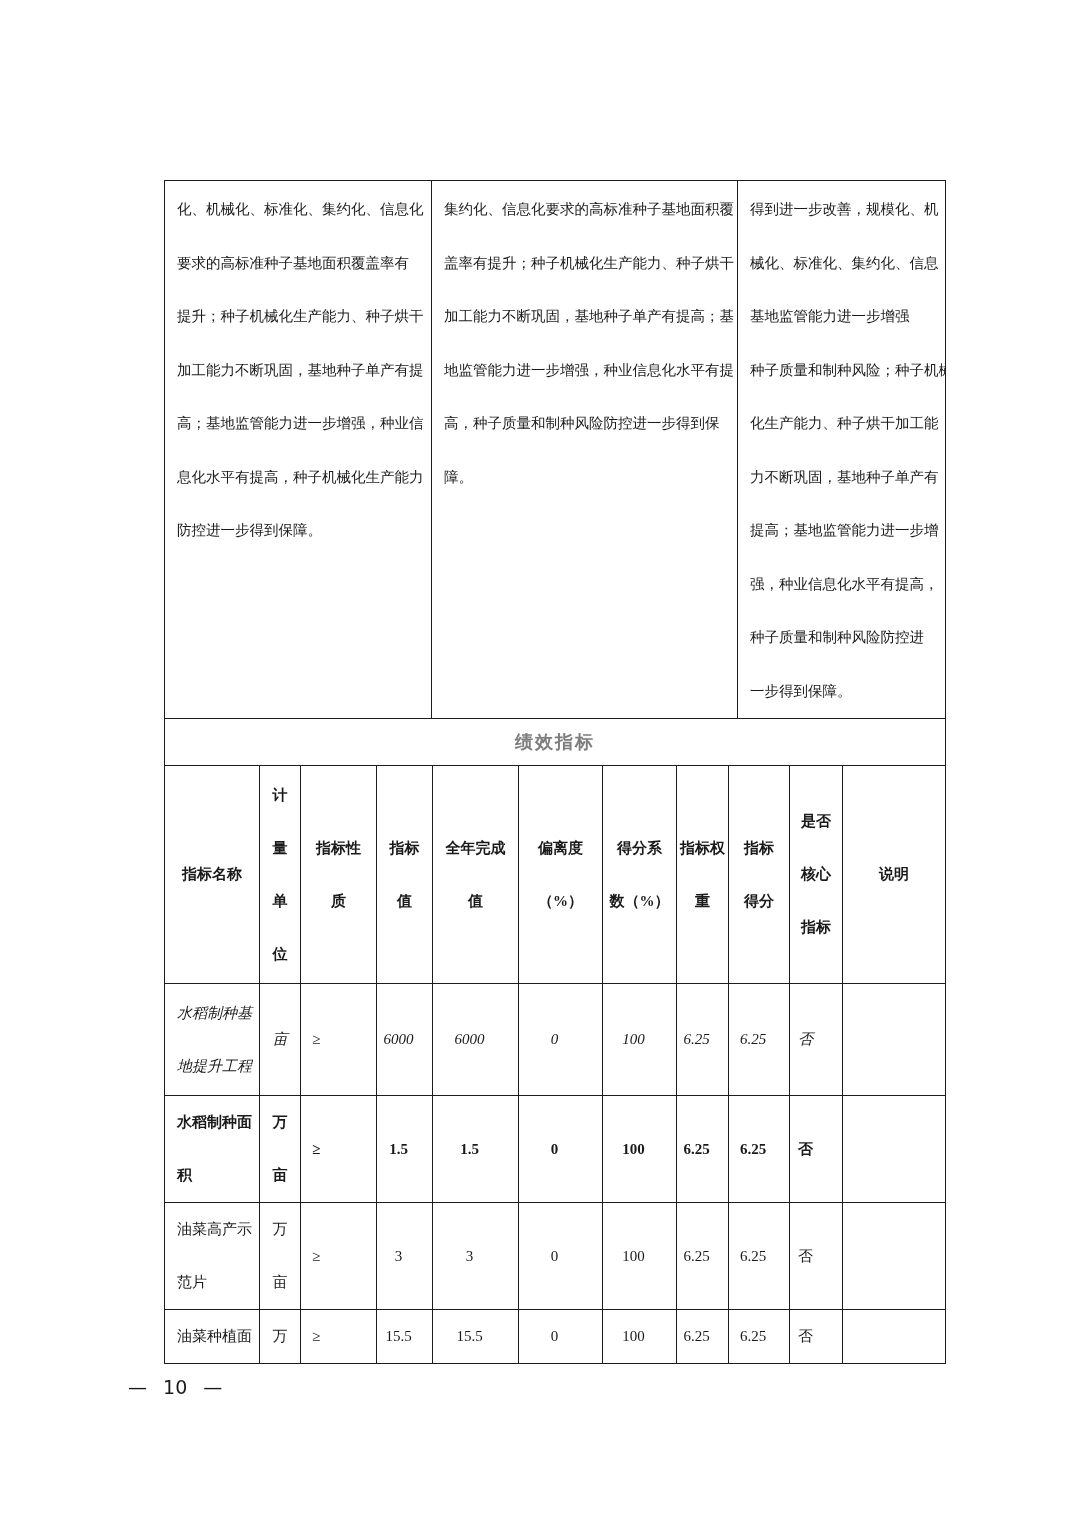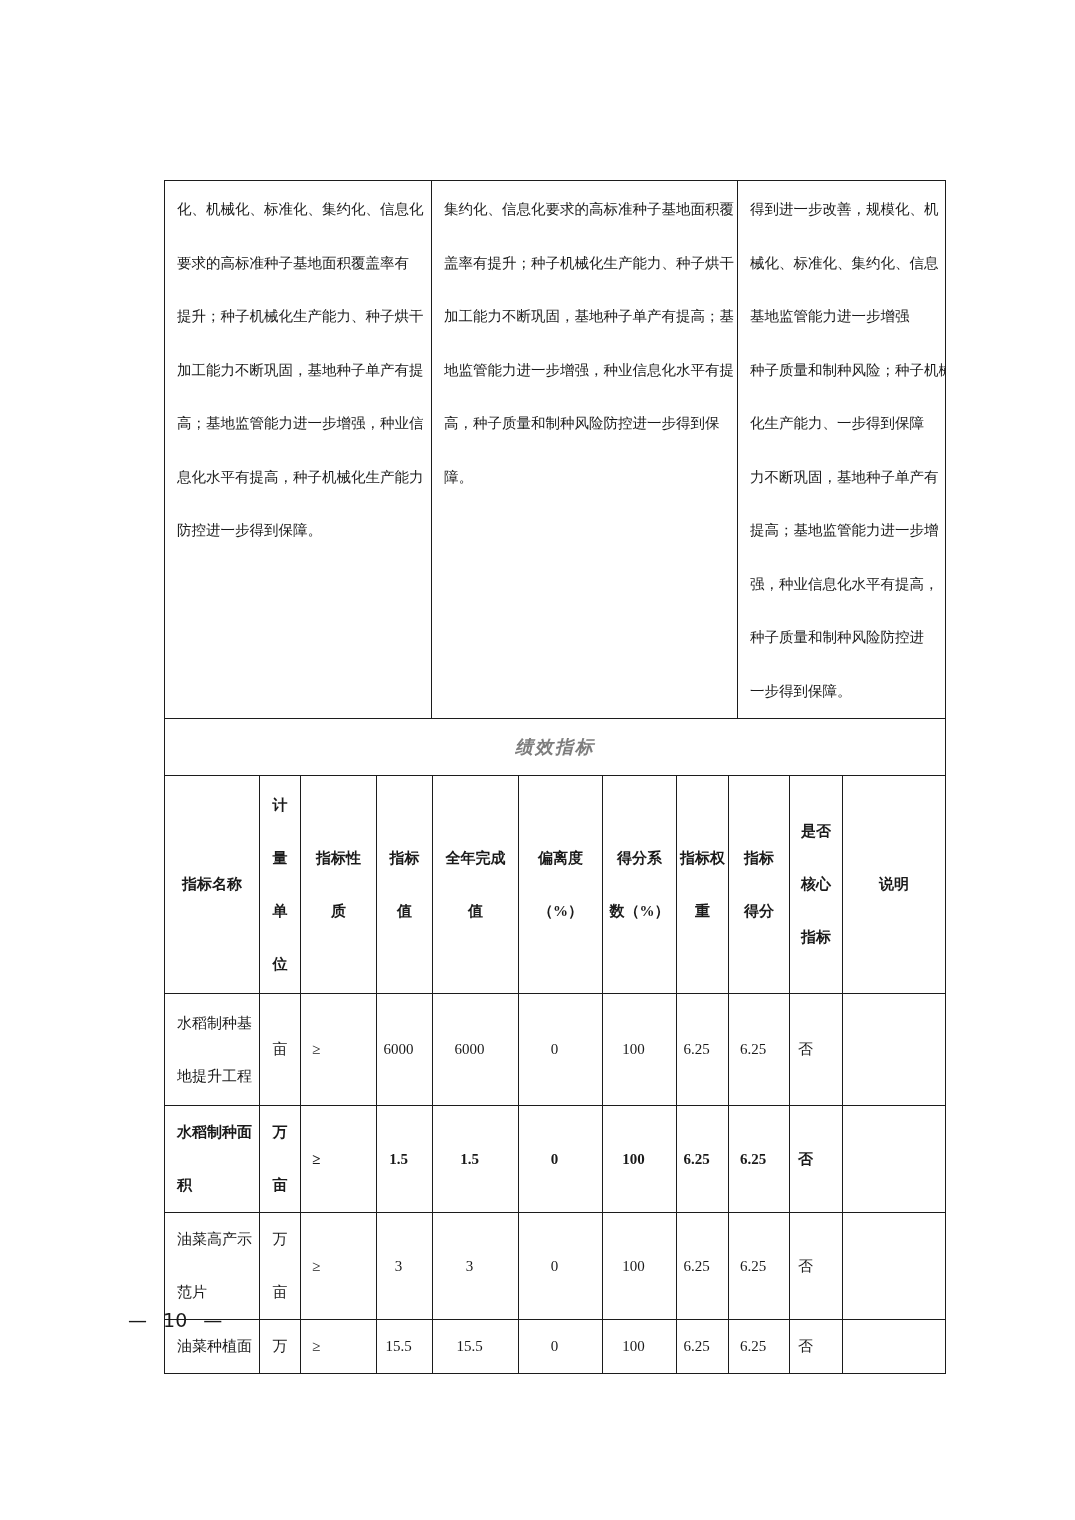--- a/index.html
+++ b/index.html
@@ -14,52 +14,52 @@
   .t2,.t3 { margin-top:-1px; }
   td { border:1px solid #1c1c1c; vertical-align:middle; overflow:hidden; }
 
   
   .rA { height:537px; }
   .rA td { vertical-align:top; padding:2px 8px 0 12px; }
   .contcell { font-size:14.5px; }
   .contcell .tline { line-height:53.5px; height:53.5px; white-space:nowrap; }
 
   
-  .rB { height:57px;font-style:italic; }
+  .rB { height:47px; }
   .seccell {
     text-align:center;
     font-family:"Liberation Sans","DejaVu Sans",sans-serif;
     font-weight:bold;
     color:#7d7d7d;
     font-size:18px;
     letter-spacing:2px;
   }
 
   
   .rC { height:218px; }
   .rC td { text-align:center; font-weight:bold; font-size:16px; }
   .rC .tline { line-height:54px; }
 
   
-  .rD { height:112px; }
+  .rD { height:112px;font-style:italic; }
   .rE { height:103px;font-weight:bold; }
   .rF { height:89px; }
   .rG { height:47px;margin-left:12px; }
   .databody td { font-size:15px; }
   .databody .tline { line-height:53px; }
   .cell-name { text-align:left; padding-left:12px; }
   .cell-unit { text-align:center; }
   .cell-nature { text-align:left; padding-left:11px; font-size:15px; }
   .cell-num { text-align:center; padding-right:12px; }
   .cell-core { text-align:left; padding-left:8px; }
 
   .pageno {
     position:absolute;
     left:128px;
-    top:1309px;
+    top:1376px;
     font-family:"DejaVu Sans","Liberation Sans",sans-serif;
     font-size:19px;
     color:#1a1a1a;
     word-spacing:10px;
     white-space:nowrap;
   }
 </style>
 </head>
 <body>
 
@@ -88,21 +88,21 @@
             <div class="tline">加工能力不断巩固，基地种子单产有提高；基</div>
             <div class="tline">地监管能力进一步增强，种业信息化水平有提</div>
             <div class="tline">高，种子质量和制种风险防控进一步得到保</div>
             <div class="tline">障。</div>
           </td>
         <td class="contcell">
             <div class="tline">得到进一步改善，规模化、机</div>
             <div class="tline">械化、标准化、集约化、信息</div>
             <div class="tline">基地监管能力进一步增强</div>
             <div class="tline">种子质量和制种风险；种子机械</div>
-            <div class="tline">化生产能力、一步得到保障</div>
+            <div class="tline">化生产能力、种子烘干加工能</div>
             <div class="tline">力不断巩固，基地种子单产有</div>
             <div class="tline">提高；基地监管能力进一步增</div>
             <div class="tline">强，种业信息化水平有提高，</div>
             <div class="tline">种子质量和制种风险防控进</div>
             <div class="tline">一步得到保障。</div>
           </td>
       </tr>
     </tbody>
   </table>
 

